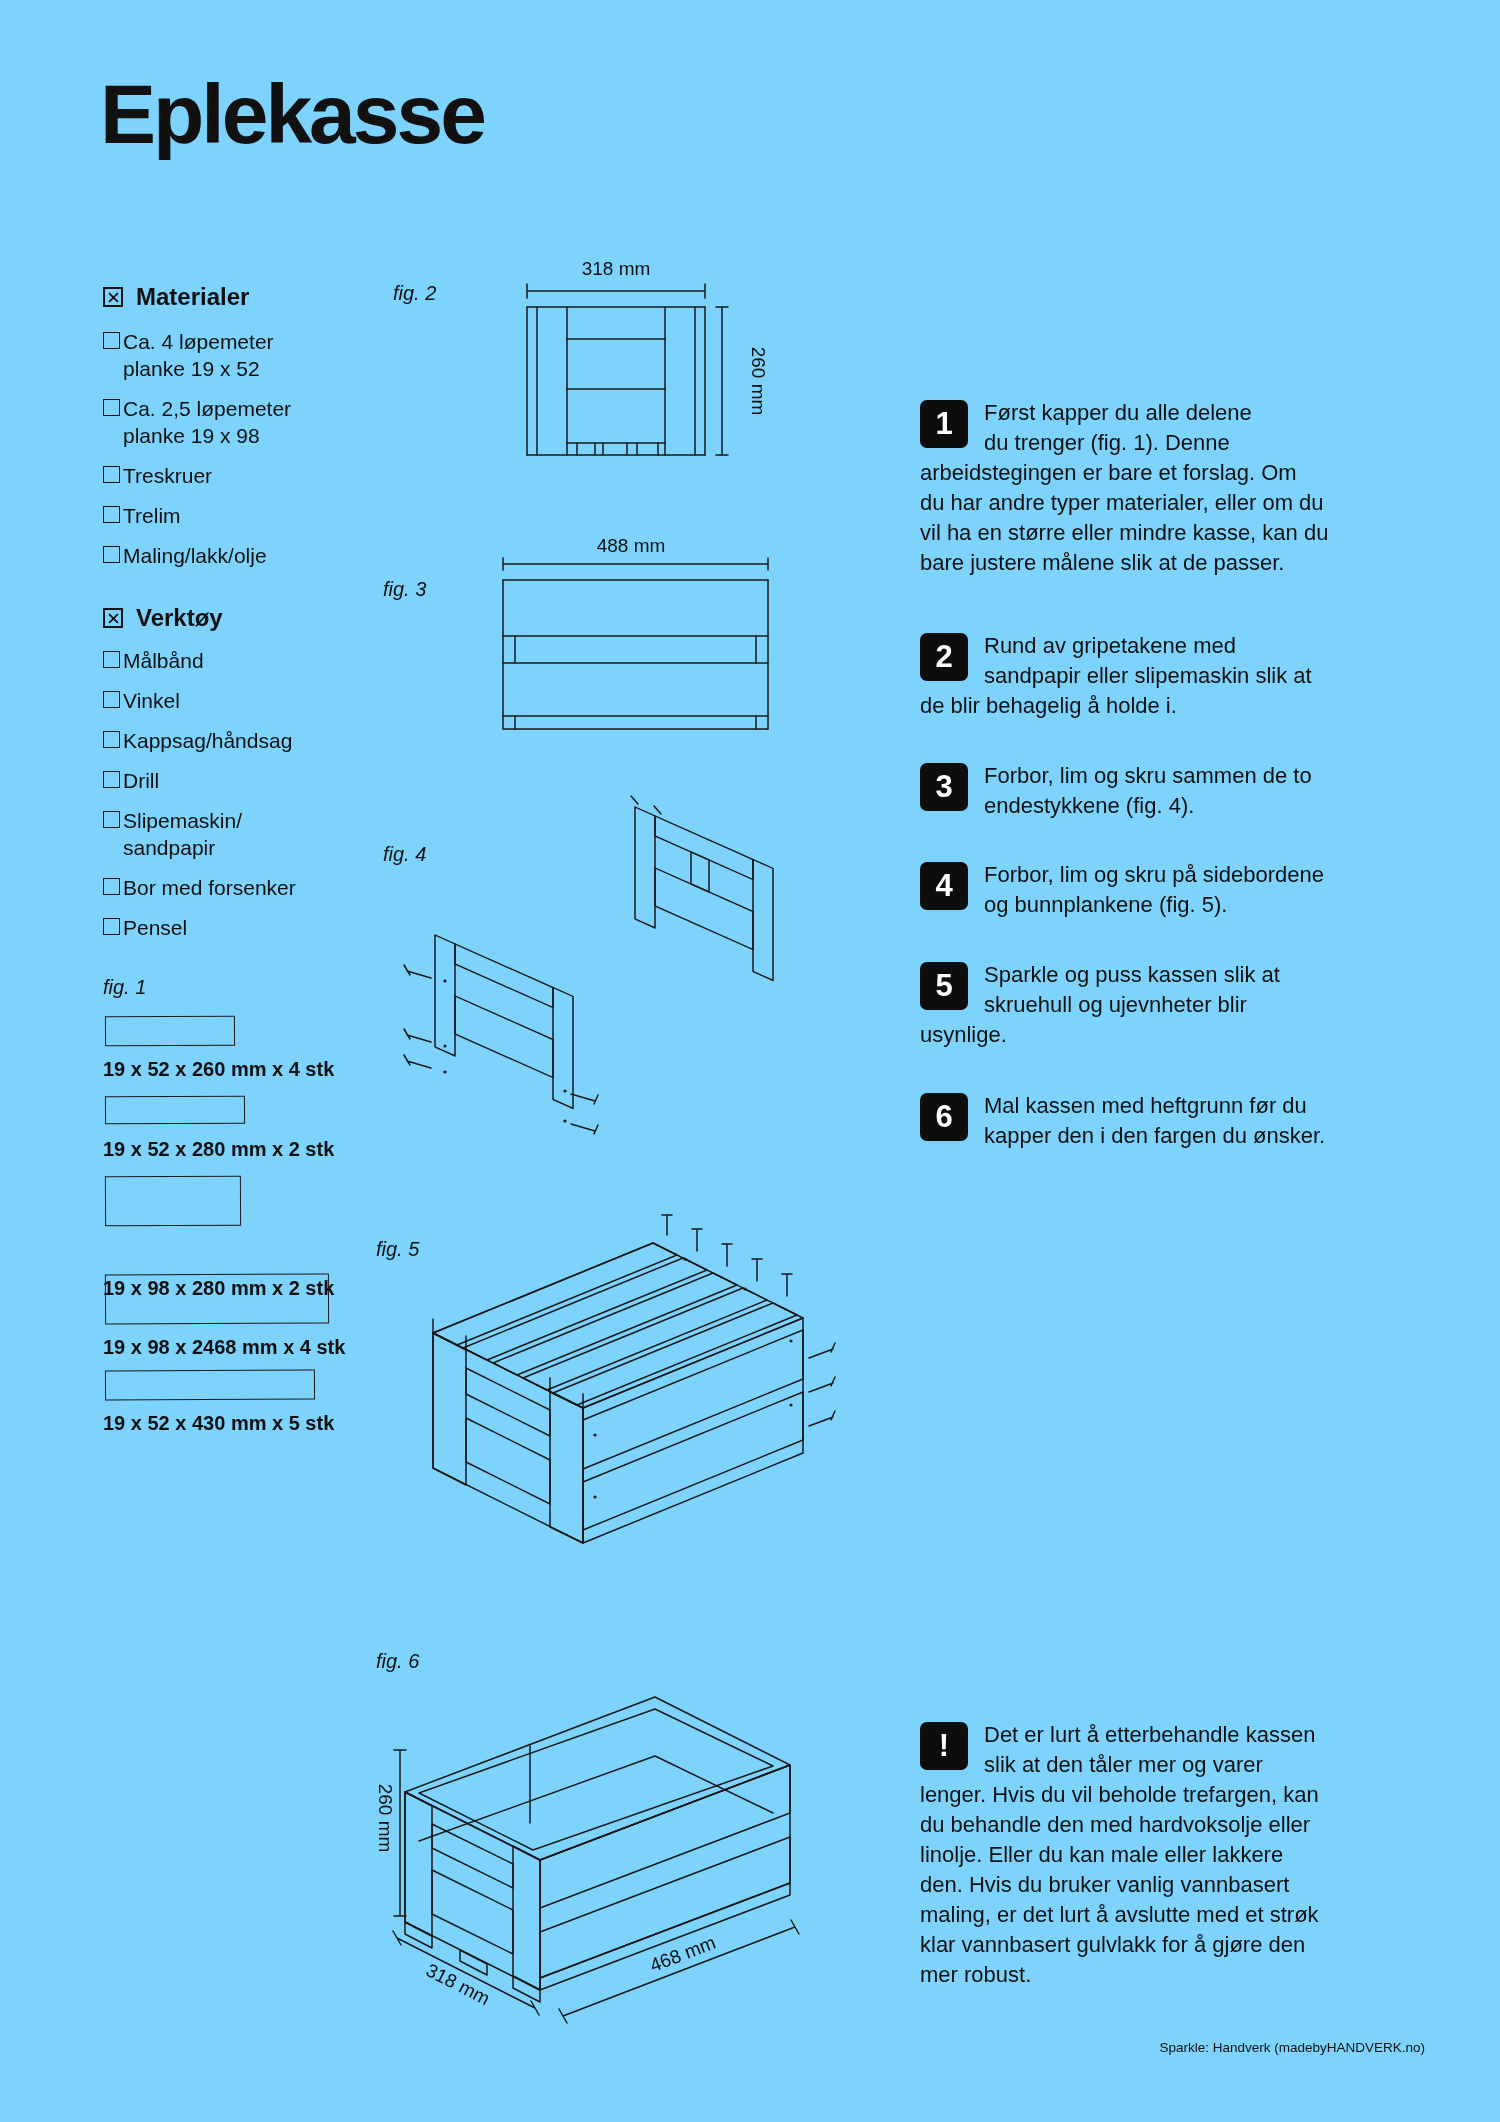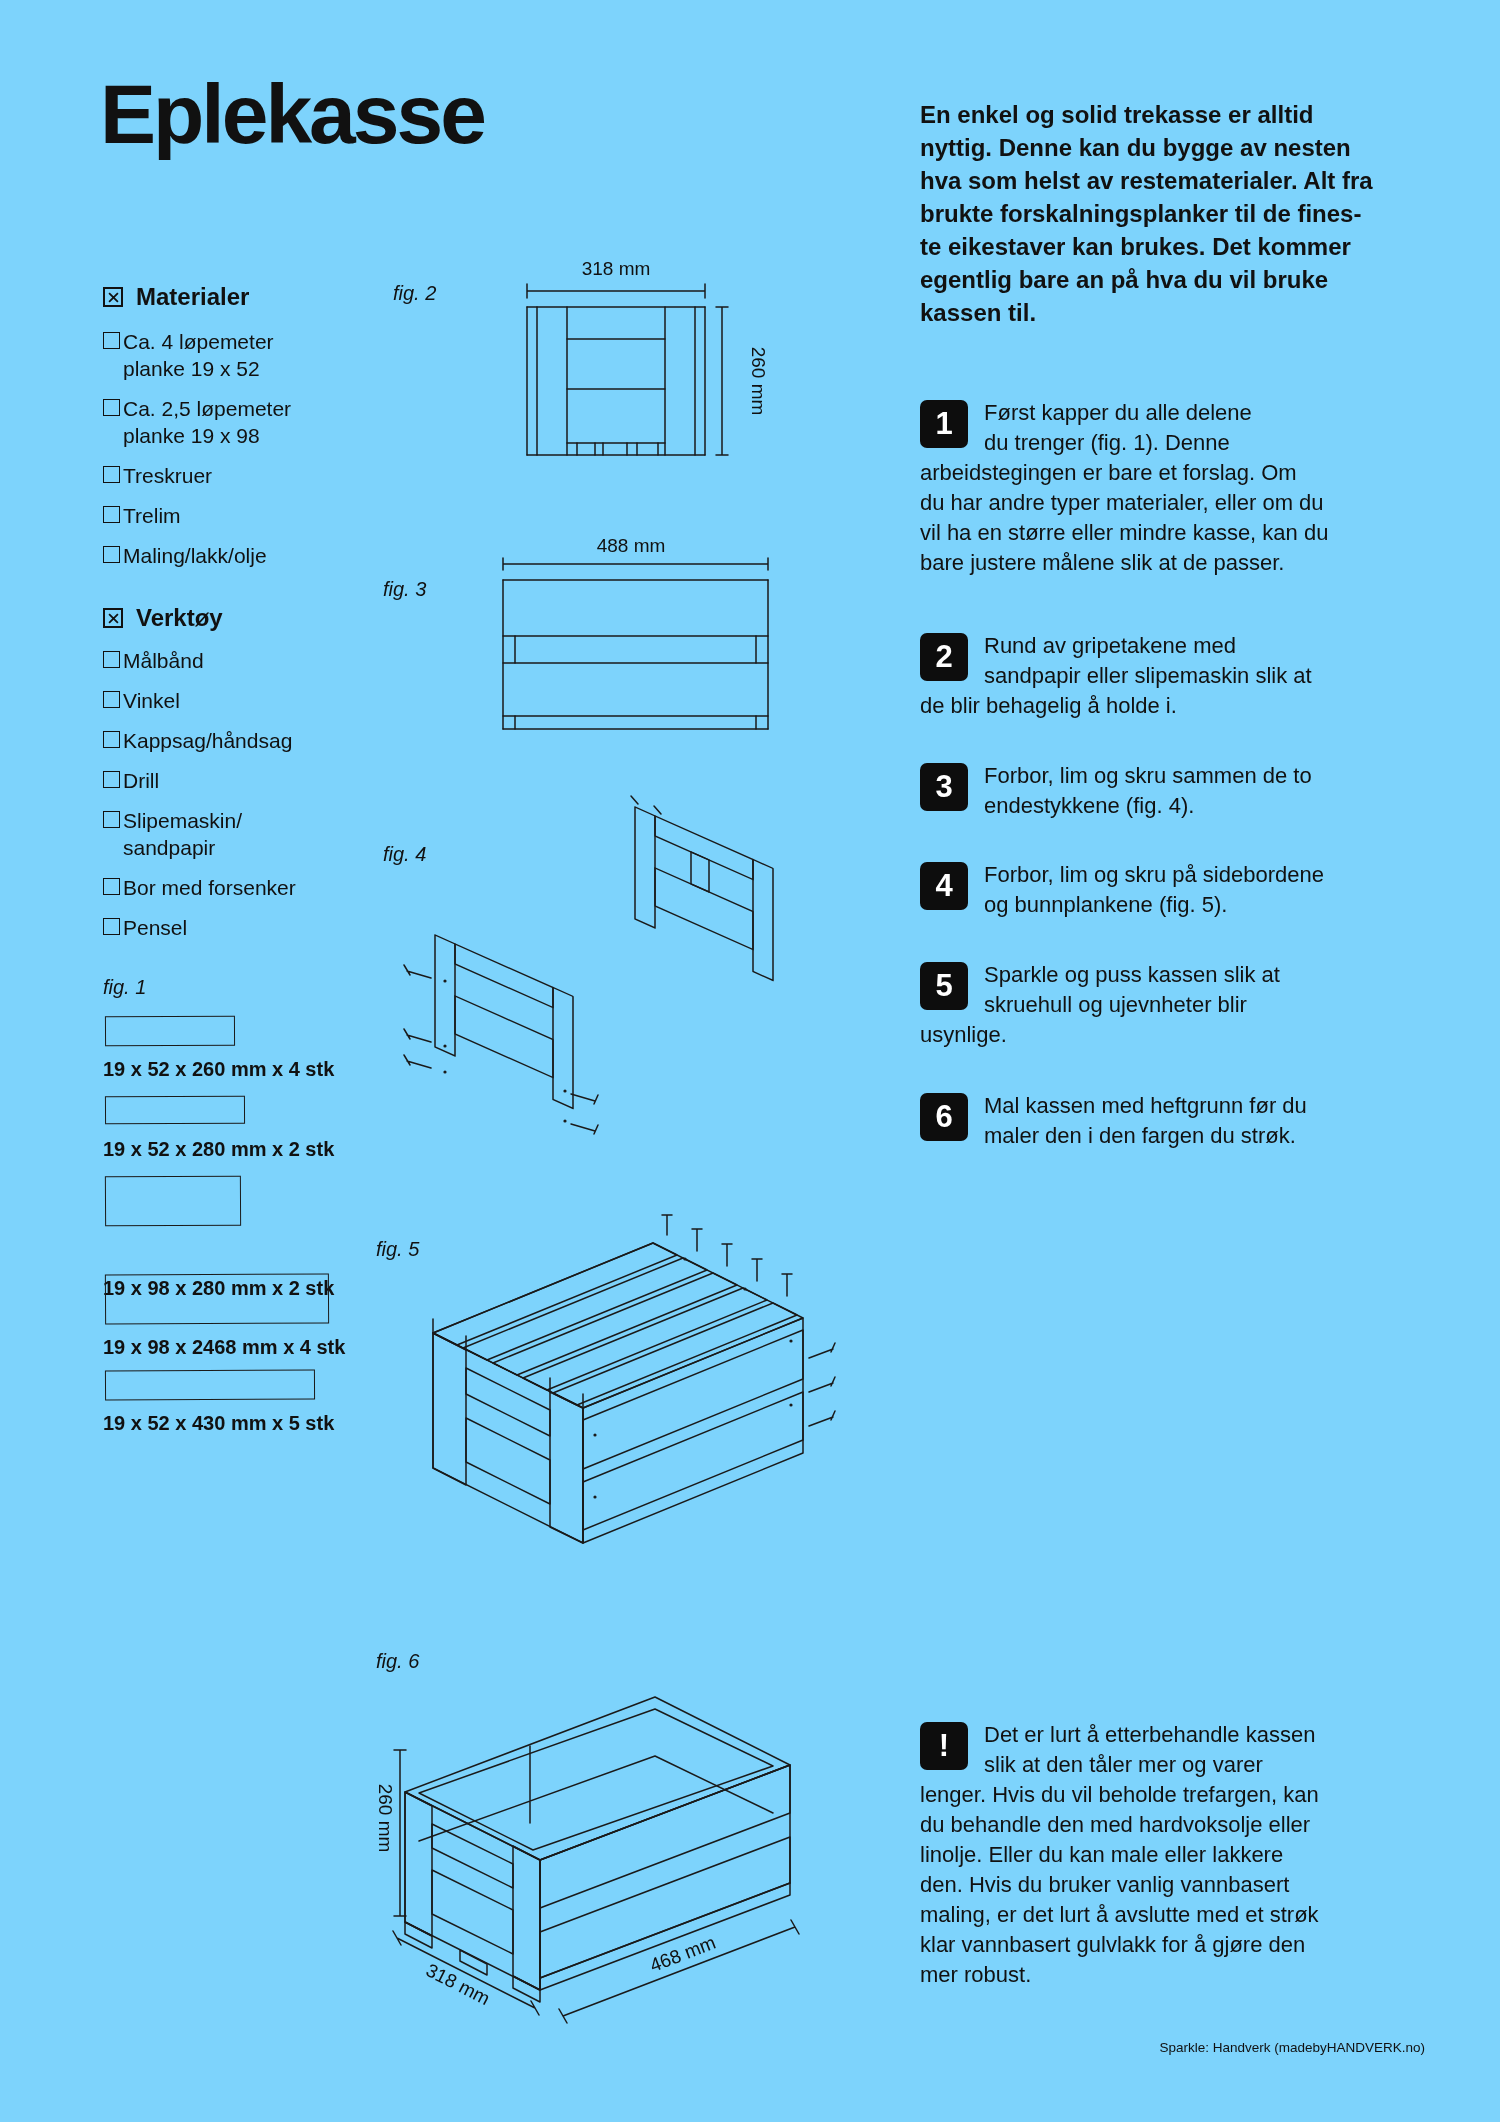--- a/index.html
+++ b/index.html
@@ -223,27 +223,20 @@
     <path d="M185 340 L435 245"></path>
     <path d="M64 203 L300 118 M300 118 L418 175 M175 108 V185"></path>
     <path d="M45 112 V278 M39 112 H51 M39 278 H51"></path>
     <text transform="translate(24 180) rotate(90)" text-anchor="middle">260 mm</text>
     <path d="M42 300 L180 370 M38 293 L46 307 M176 363 L184 377"></path>
     <text transform="translate(100 352) rotate(27)" text-anchor="middle">318 mm</text>
     <path d="M208 378 L440 289 M204 371 L212 385 M436 282 L444 296"></path>
     <text transform="translate(330 322) rotate(-21)" text-anchor="middle">468 mm</text>
   </svg>
 
-  <div class="abs intro multiline" style="left:920px;top:98px;">En enkel og solid trekasse er alltid
-nyttig. Denne kan du bygge av nesten
-hva som helst av restematerialer. Alt fra
-brukte forskalningsplanker til de fines-
-te eikestaver kan brukes. Det kommer
-egentlig bare an på hva du vil bruke
-kassen til.</div>
 
   <div class="abs step" style="left:920px;top:398px;">
     <div class="badge">1</div>
     <div class="multiline">Først kapper du alle delene
 du trenger (fig. 1). Denne
 arbeidstegingen er bare et forslag. Om
 du har andre typer materialer, eller om du
 vil ha en større eller mindre kasse, kan du
 bare justere målene slik at de passer.</div>
   </div>
@@ -265,21 +258,21 @@
   </div>
   <div class="abs step" style="left:920px;top:960px;">
     <div class="badge">5</div>
     <div class="multiline">Sparkle og puss kassen slik at
 skruehull og ujevnheter blir
 usynlige.</div>
   </div>
   <div class="abs step" style="left:920px;top:1091px;">
     <div class="badge">6</div>
     <div class="multiline">Mal kassen med heftgrunn før du
-maler den i den fargen du strøk.</div>
+kapper den i den fargen du ønsker.</div>
   </div>
 
   <div class="abs step" style="left:920px;top:1720px;">
     <div class="badge">!</div>
     <div class="multiline">Det er lurt å etterbehandle kassen
 slik at den tåler mer og varer
 lenger. Hvis du vil beholde trefargen, kan
 du behandle den med hardvoksolje eller
 linolje. Eller du kan male eller lakkere
 den. Hvis du bruker vanlig vannbasert

